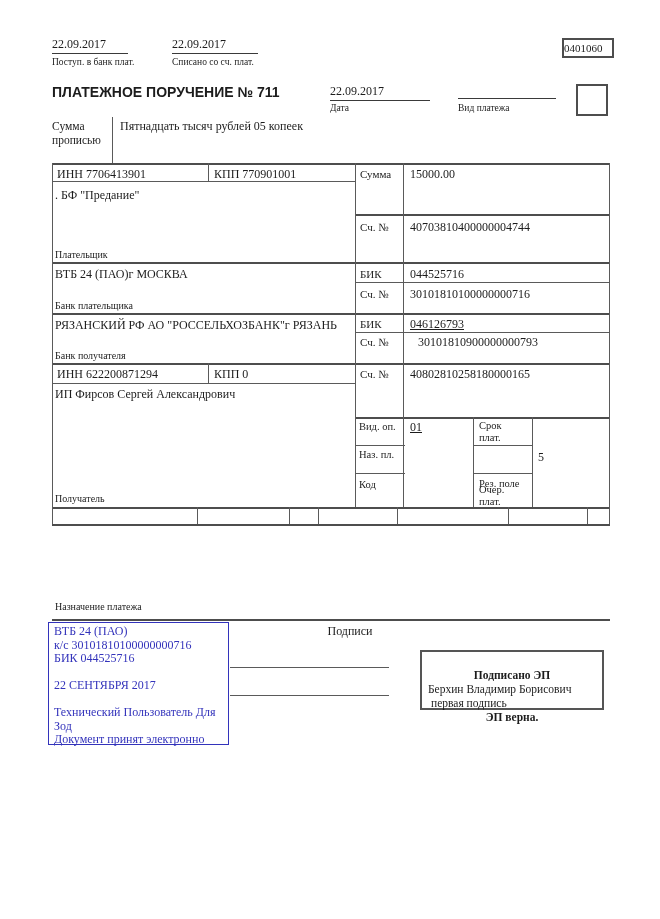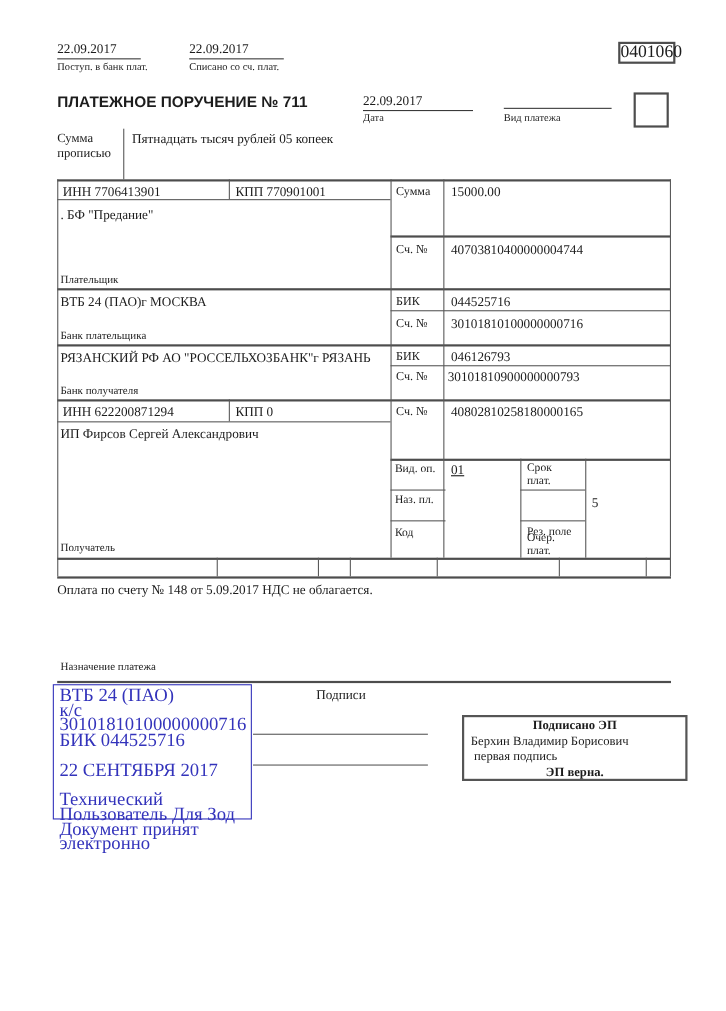--- a/index.html
+++ b/index.html
@@ -16,33 +16,33 @@
   .celllbl { font-size:11px; line-height:13px; white-space:nowrap; }
   .fieldlbl { font-size:10px; line-height:12px; white-space:nowrap;text-align:center; }
   .tiny { font-size:9.5px; line-height:11px; white-space:nowrap; }
   .underline { border-bottom:1px solid #3a3a3a; padding-bottom:2px; }
   .title {
     font-family:"Liberation Sans", sans-serif; font-weight:bold;
     font-size:14px; white-space:nowrap;
   }
   .codebox {
     position:absolute; border:2px solid #4d4d4d; text-align:left;
-    font-size:16px;
+    font-size:11px;
   }
   .oplbl { font-size:10.5px; line-height:12px; }
   .nowrap { white-space:nowrap; }
   .stamp {
     position:absolute; left:48px; top:622px; width:181px; height:123px;
     border:1.5px solid #3333bb; color:#3333bb; box-sizing:border-box;
-    padding:2px 5px; font-size:17px; line-height:13.5px;
+    padding:2px 5px; font-size:12px; line-height:13.5px;
   }
   .stamp-line { min-height:13.5px; }
   .marksbox {
-    position:absolute; left:420px; top:650px; width:205px; height:60px;
-    border:2px solid #555; box-sizing:border-box; padding:1px 6px;
+    position:absolute; left:420px; top:650px; width:184px; height:60px;
+    border:2px solid #555; box-sizing:border-box; padding:16px 6px;
     font-size:11.5px; line-height:14px;
   }
   .b { font-weight:bold; }
   .i { }
   .ctr { text-align:center; }
 </style>
 </head>
 <body>
 
 <div class="page">
@@ -114,57 +114,56 @@
 
   <div class="abs val" style="left:55px; top:267px;">ВТБ 24 (ПАО)г МОСКВА</div>
   <div class="abs celllbl" style="left:360px; top:268px;">БИК</div>
   <div class="abs val" style="left:410px; top:267px;">044525716</div>
   <div class="abs celllbl" style="left:360px; top:288px;">Сч. №</div>
   <div class="abs val" style="left:410px; top:287px;">30101810100000000716</div>
   <div class="abs fieldlbl" style="left:55px; top:300px;">Банк плательщика</div>
 
   <div class="abs wrapval" style="left:55px; top:317px; width:290px;">РЯЗАНСКИЙ РФ АО "РОССЕЛЬХОЗБАНК"г РЯЗАНЬ</div>
   <div class="abs celllbl" style="left:360px; top:318px;">БИК</div>
-  <div class="abs val" style="left:410px; top:317px;">046126793</div>
+  <div class="abs val" style="left:410px; top:317px;text-decoration:underline;">046126793</div>
   <div class="abs celllbl" style="left:360px; top:336px;">Сч. №</div>
-  <div class="abs val" style="left:407px; top:335px;text-align:right;">30101810900000000793</div>
+  <div class="abs val" style="left:418px; top:335px;text-align:right;">30101810900000000793</div>
   <div class="abs fieldlbl" style="left:55px; top:350px;">Банк получателя</div>
 
   <div class="abs val" style="left:57px; top:367px;">ИНН 622200871294</div>
   <div class="abs val" style="left:214px; top:367px;">КПП 0</div>
   <div class="abs celllbl" style="left:360px; top:368px;">Сч. №</div>
   <div class="abs val" style="left:410px; top:367px;">40802810258180000165</div>
   <div class="abs val" style="left:55px; top:387px;">ИП Фирсов Сергей Александрович</div>
   <div class="abs fieldlbl" style="left:55px; top:493px;">Получатель</div>
 
   <div class="abs oplbl nowrap" style="left:359px; top:421px;">Вид. оп.</div>
   <div class="abs val" style="left:410px; top:420px;text-decoration:underline;">01</div>
   <div class="abs oplbl" style="left:479px; top:420px; width:44px;">Срок плат.</div>
   <div class="abs oplbl nowrap" style="left:359px; top:449px;">Наз. пл.</div>
   <div class="abs oplbl" style="left:479px; top:448px; width:44px;margin-top:36px;">Очер. плат.</div>
   <div class="abs val" style="left:538px; top:450px;">5</div>
   <div class="abs oplbl nowrap" style="left:359px; top:479px;">Код</div>
   <div class="abs oplbl nowrap" style="left:479px; top:478px;">Рез. поле</div>
 
-  <div class="abs val" style="left:52px; top:529px;">Оплата по счету № 148 от 5.09.2017 НДС не облагается.</div>
   <div class="abs fieldlbl" style="left:55px; top:601px;">Назначение платежа</div>
   <div class="hline" style="left:52px; top:619px; width:558px;"></div>
 
   <div class="stamp">
     <div class="stamp-line">ВТБ 24 (ПАО)</div>
     <div class="stamp-line">к/с 30101810100000000716</div>
     <div class="stamp-line">БИК 044525716</div>
     <div class="stamp-line"></div>
     <div class="stamp-line">22 СЕНТЯБРЯ 2017</div>
     <div class="stamp-line"></div>
     <div class="stamp-line">Технический Пользователь Для Зод</div>
     <div class="stamp-line">Документ принят электронно</div>
   </div>
 
-  <div class="abs val ctr" style="left:230px; top:624px; width:160px;">Подписи</div>
+  <div class="abs val ctr" style="left:230px; top:624px; width:160px;padding-left:40px;">Подписи</div>
   <div class="hline thin" style="left:230px; top:667px; width:159px;"></div>
   <div class="hline thin" style="left:230px; top:695px; width:159px;"></div>
 
   <div class="marksbox">
     <div class="b ctr">Подписано ЭП</div>
     <div>Берхин Владимир Борисович</div>
     <div class="i" style="padding-left:3px;">первая подпись</div>
     <div class="b ctr">ЭП верна.</div>
   </div>
 

